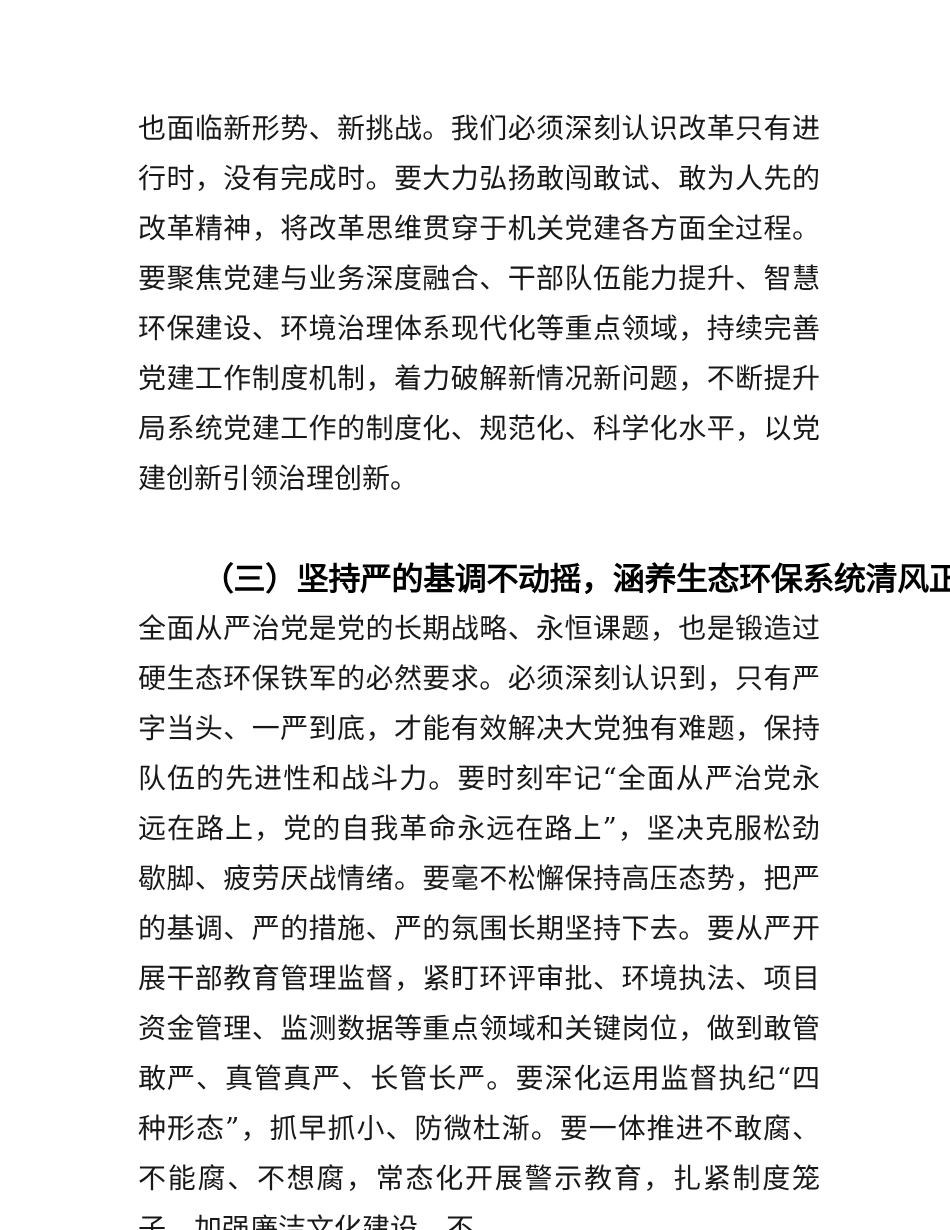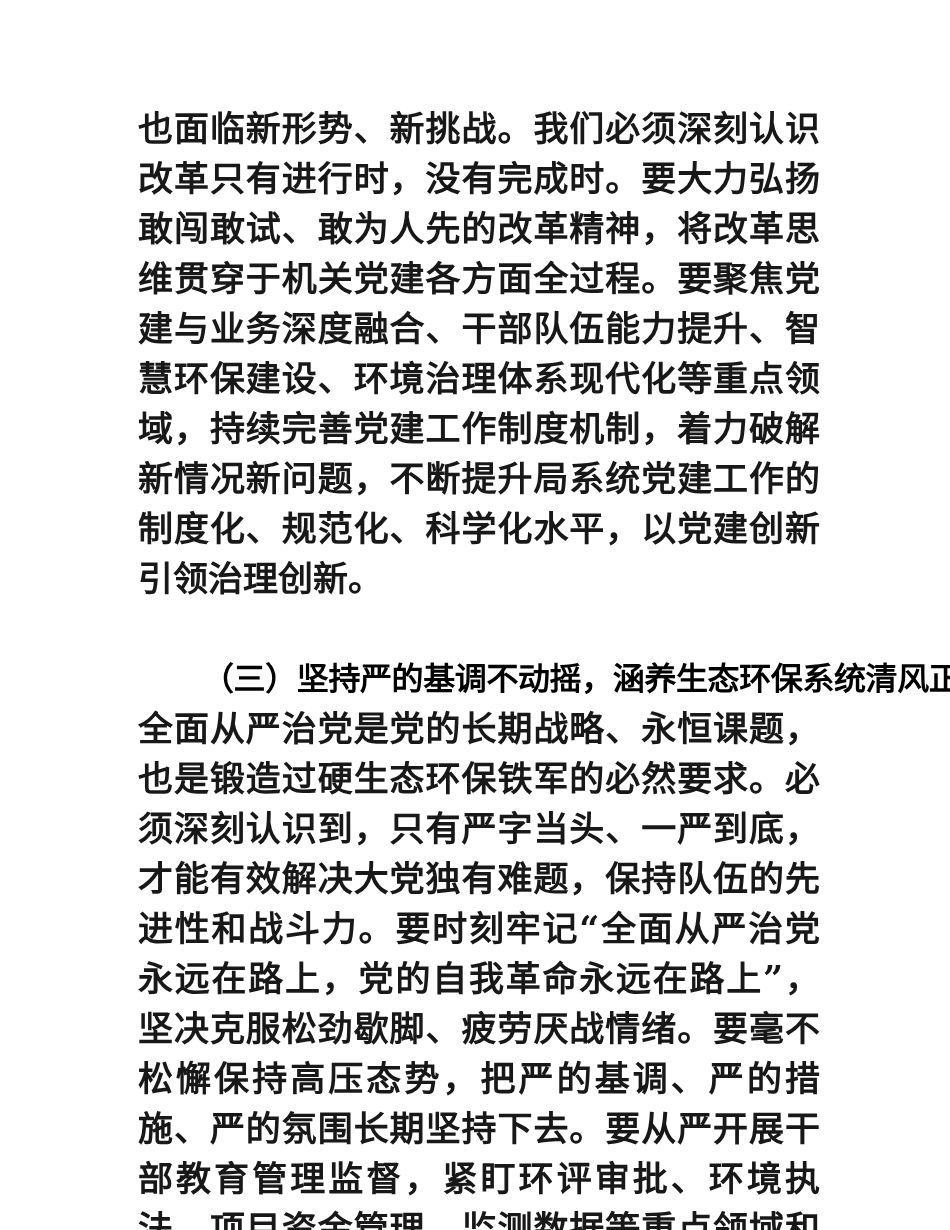--- a/index.html
+++ b/index.html
@@ -24,27 +24,27 @@
     position: absolute;
     left: 138px;
     top: 104px;
     width: 682px;
   }
 
   
   .para {
     margin: 0;
     font-family: "DejaVu Serif", "Liberation Serif", serif;
-    font-size: 35px;
+    font-size: 28px;
     line-height: 50px;
     color: #181818;
     text-align: justify;
     text-justify: inter-character;
     letter-spacing: 0px;
-    font-weight: 700;
+    font-weight: 400;
     -webkit-font-smoothing: antialiased;
   }
 
   .para.continuation {
     text-indent: 0;
   }
 
   
   .heading {
     margin: 0;

